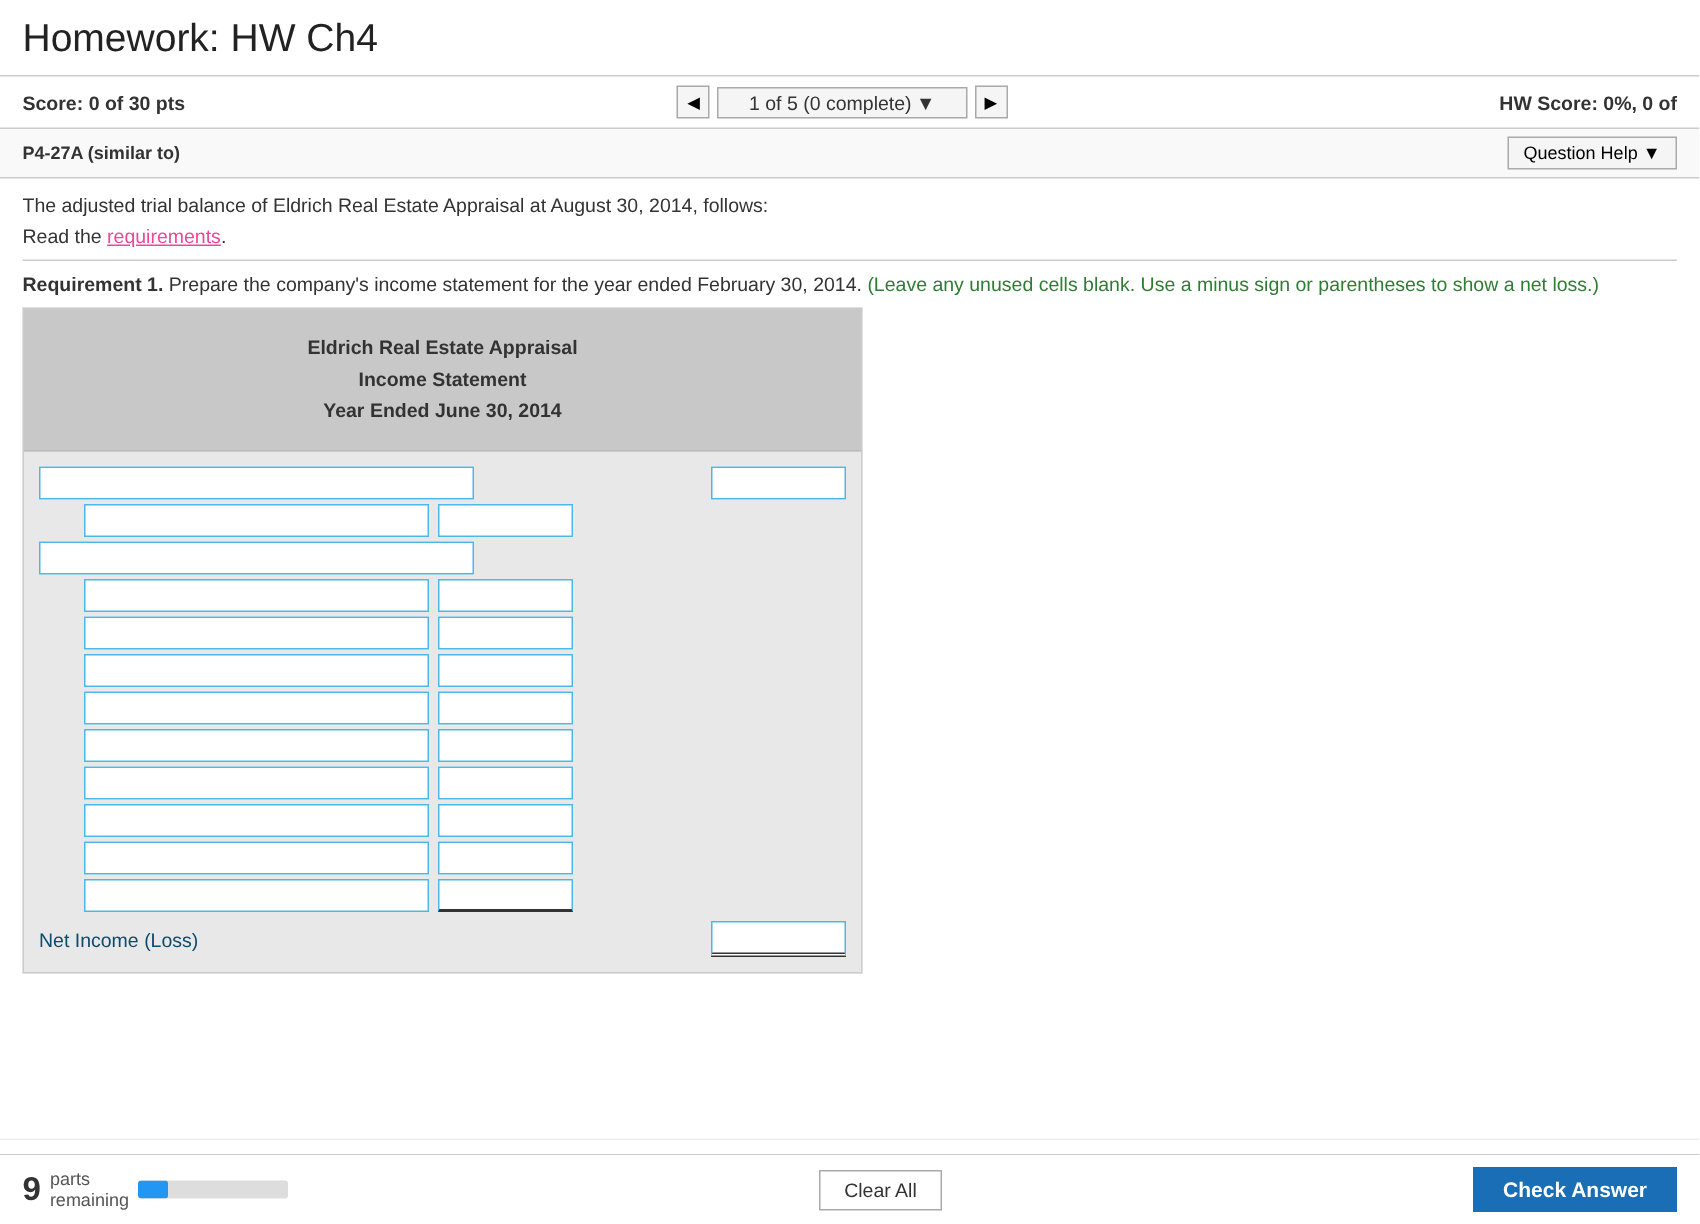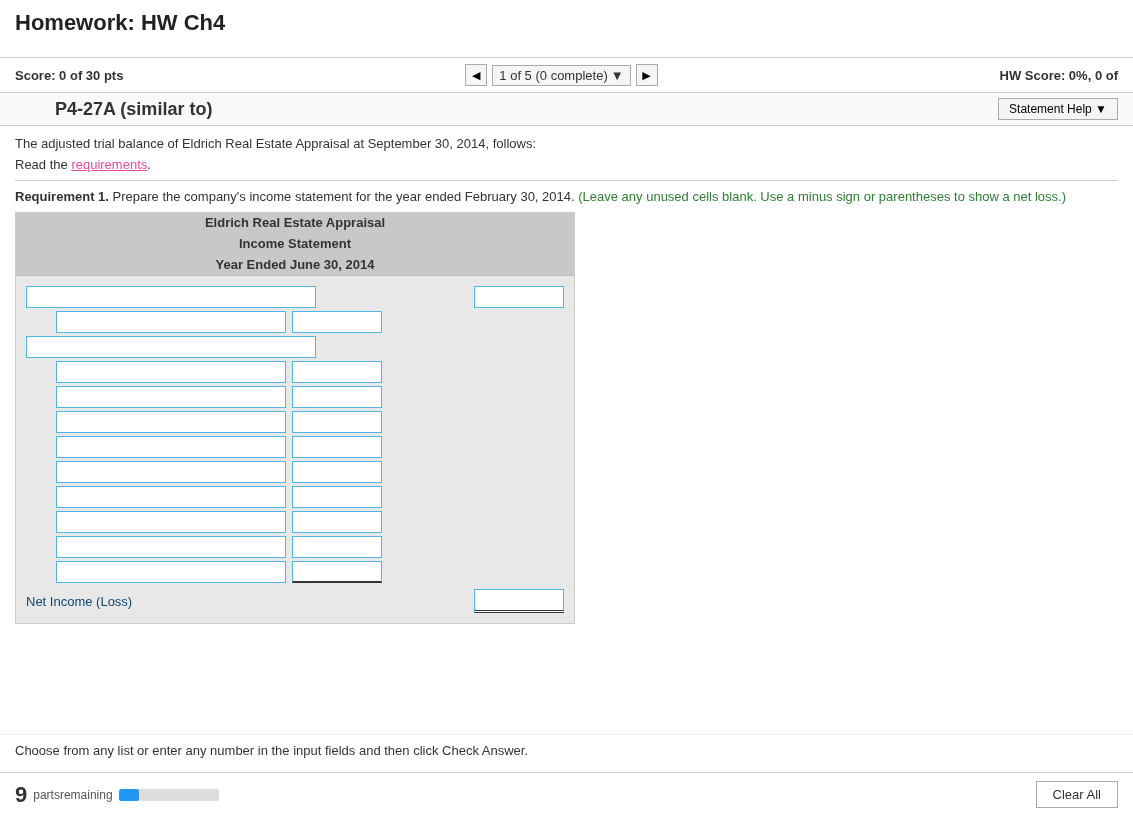--- a/index.html
+++ b/index.html
@@ -1,50 +1,50 @@
 <!DOCTYPE html>
 <html><head>
   <meta charset="utf-8">
   <style>
     * { box-sizing: border-box; margin: 0; padding: 0; }
     body { font-family: Arial, sans-serif; font-size: 13px; color: #333; background: #fff; }
 
     
     .page-header { padding: 10px 15px 5px 15px; border-bottom: 1px solid #ccc; }
-    .page-title { font-size: 22px; font-weight: bold; color: #222; margin-bottom: 16px; }
+    .page-title { font-size: 26px; font-weight: normal; color: #222; margin-bottom: 4px; }
 
     
     .score-bar { display: flex; align-items: center; justify-content: space-between; padding: 6px 15px; border-bottom: 1px solid #ccc; }
     .score-left { font-weight: bold; font-size: 13px; text-align: right; }
     .score-center { display: flex; align-items: center; gap: 5px; }
     .nav-btn { width: 22px; height: 22px; border: 1px solid #aaa; background: #f5f5f5; cursor: pointer; display: flex; align-items: center; justify-content: center; font-size: 11px; }
-    .progress-dropdown { display: flex; align-items: center; gap: 3px; border: 1px solid #aaa; padding: 2px 6px; background: #f5f5f5; cursor: pointer; font-size: 13px; }
+    .progress-dropdown { display: flex; align-items: center; gap: 3px; border: 1px solid #aaa; padding: 2px 20px; background: #f5f5f5; cursor: pointer; font-size: 13px; }
     .score-right { font-weight: bold; font-size: 13px; }
 
     
     .question-bar { display: flex; align-items: center; justify-content: space-between; padding: 5px 15px; border-bottom: 1px solid #ccc; background: #f9f9f9; }
-    .question-id { font-weight: bold; font-size: 18px; margin-left: 40px; }
+    .question-id { font-weight: bold; font-size: 12px; }
     .question-help-btn { border: 1px solid #aaa; background: #f5f5f5; padding: 3px 10px; cursor: pointer; font-size: 12px; }
 
     
     .content { padding: 10px 15px; }
     .intro-text { font-size: 13px; margin-bottom: 4px; }
     .icon-link { color: #1a6eb5; text-decoration: none; display: inline-flex; align-items: center; gap: 4px; font-size: 13px; }
     .read-req { font-size: 13px; margin-top: 6px; margin-bottom: 6px; }
     .req-link { color: #ec4899; }
     .divider { border: none; border-top: 1px solid #ccc; margin: 8px 0; }
 
     
     .requirement-label { font-size: 13px; margin-bottom: 8px; }
     .req-bold { font-weight: bold; }
     .req-green { color: #2e7d32; }
 
     
     .statement-container { display: inline-block; min-width: 560px; border: 1px solid #ccc; background: #e8e8e8; }
-    .statement-header { background: #c8c8c8; text-align: center; padding: 0 10px; border-bottom: 1px solid #bbb; }
+    .statement-header { background: #c8c8c8; text-align: center; padding: 16px 10px; border-bottom: 1px solid #bbb; }
     .statement-header div { font-weight: bold; font-size: 13px; line-height: 1.6; }
     .statement-body { padding: 10px; }
 
     
     .input-row { display: flex; align-items: center; margin-bottom: 3px; }
     .input-wide { width: 290px; height: 22px; border: 1px solid #4db8e8; background: #fff; outline: none; padding: 2px 4px; font-size: 12px; }
     .input-medium { width: 230px; height: 22px; border: 1px solid #4db8e8; background: #fff; outline: none; padding: 2px 4px; font-size: 12px; }
     .input-amount { width: 90px; height: 22px; border: 1px solid #4db8e8; background: #fff; outline: none; padding: 2px 4px; font-size: 12px; text-align: right; margin-left: 6px; }
     .indent { margin-left: 30px; }
     .net-income-label { font-size: 13px; color: #333; }
@@ -81,28 +81,28 @@
       <span>▼</span>
     </div>
     <button class="nav-btn">▶</button>
   </div>
   <div class="score-right">HW Score: 0%, 0 of</div>
 </div>
 
 <div class="question-bar">
   <div class="question-id">P4-27A (similar to)</div>
   <button class="question-help-btn">
-    <span>Statement Help</span>
+    <span>Question Help</span>
     <span> ▼</span>
   </button>
 </div>
 
 <div class="content">
   <p class="intro-text">
-    <span>The adjusted trial balance of Eldrich Real Estate Appraisal at September 30, 2014, follows:</span>
+    <span>The adjusted trial balance of Eldrich Real Estate Appraisal at August 30, 2014, follows:</span>
   </p>
   <p class="read-req">
     <span>Read the </span><a class="req-link" href="#">requirements</a><span>.</span>
   </p>
   <hr class="divider">
 
   <p class="requirement-label">
     <span class="req-bold">Requirement 1.</span>
     <span> Prepare the company's income statement for the year ended February 30, 2014. </span>
     <span class="req-green">(Leave any unused cells blank. Use a minus sign or parentheses to show a net loss.)</span>
@@ -182,26 +182,29 @@
   <div style="height: 80px;"></div>
 </div>
 
 <div class="bottom-instruction">
   <span>Choose from any list or enter any number in the input fields and then click Check Answer.</span>
 </div>
 
 <div class="bottom-bar">
   <div class="parts-remaining">
     <span class="parts-number">9</span>
-    <div style="display:flex; font-size:12px; color:#555;">
+    <div style="display:flex; flex-direction:column; font-size:12px; color:#555;">
       <span>parts</span>
       <span>remaining</span>
     </div>
     <div class="progress-bar-wrap">
       <div class="progress-bar-fill"></div>
     </div>
   </div>
 
   <button class="clear-all-btn">
     <span>Clear All</span>
   </button>
 
+  <button class="check-answer-btn">
+    <span>Check Answer</span>
+  </button>
 </div>
 
 </body></html>

